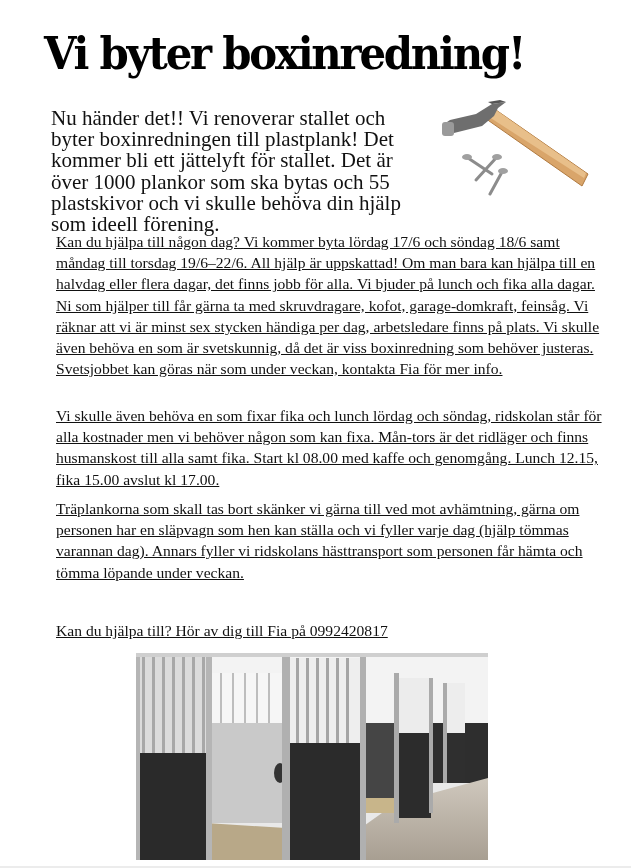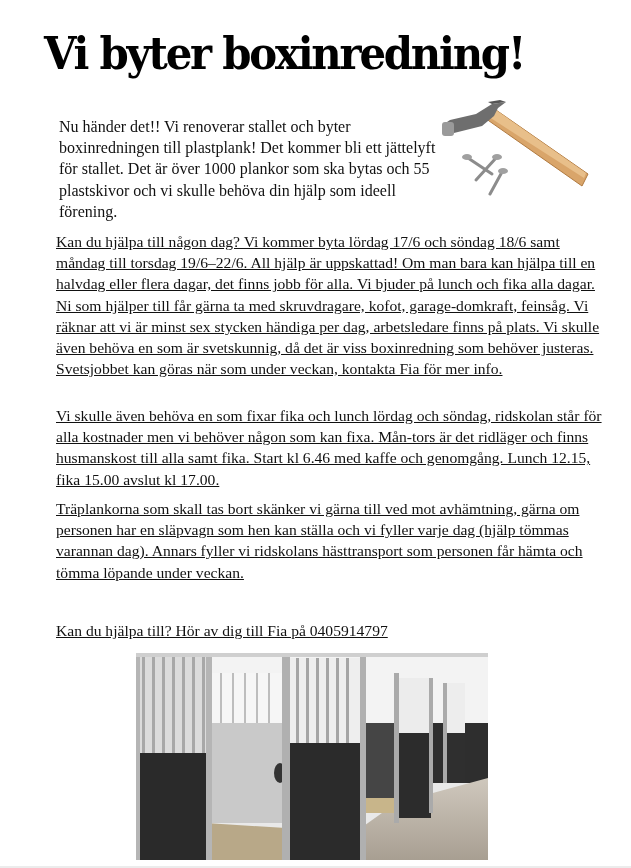--- a/index.html
+++ b/index.html
@@ -7,22 +7,22 @@
       width: 631px; height: 868px; background: #ffffff; position: relative; overflow: hidden;
       font-family: "Liberation Serif", serif; color: #111;
     }
     .title {
       position: absolute; left: 44px; top: 24px; margin: 0;
       font-family: "DejaVu Serif", serif; font-weight: bold; font-size: 45px;
       letter-spacing: -2.4px; line-height: 60px; color: #000; white-space: nowrap;
       transform: scaleX(0.93); transform-origin: left center;
     }
     .p1 {
-      position: absolute; left: 43px; top: 100px; width: 380px; margin: 16px;
-      font-size: 16px; line-height: 21.2px; text-align: left;
+      position: absolute; left: 43px; top: 100px; width: 380px; margin: 8px;
+      font-size: 21px; line-height: 21.2px; text-align: left;
     }
     .hammer { position: absolute; left: 436px; top: 94px; width: 156px; height: 102px; }
     .pc {
       position: absolute; left: 40px; width: 550px; margin: 16px;
       font-size: 15.6px; line-height: 21.2px;  text-decoration: underline;
     }
     .p2 { top: 215px; }
     .p3 { top: 389px; }
     .p4 { top: 482px; }
     .contact { top: 604px; }
@@ -54,24 +54,24 @@
     </g>
     <g fill="#a0a0a0">
       <ellipse cx="31" cy="63" rx="5" ry="3"></ellipse>
       <ellipse cx="61" cy="63" rx="5" ry="3"></ellipse>
       <ellipse cx="67" cy="77" rx="5" ry="3"></ellipse>
     </g>
   </svg>
 </div>
 
 <p class="pc p2">Kan du hjälpa till någon dag? Vi kommer byta lördag 17/6 och söndag 18/6 samt måndag till torsdag 19/6–22/6. All hjälp är uppskattad! Om man bara kan hjälpa till en halvdag eller flera dagar, det finns jobb för alla. Vi bjuder på lunch och fika alla dagar. Ni som hjälper till får gärna ta med skruvdragare, kofot, garage-domkraft, feinsåg. Vi räknar att vi är minst sex stycken händiga per dag, arbetsledare finns på plats. Vi skulle även behöva en som är svetskunnig, då det är viss boxinredning som behöver justeras. Svetsjobbet kan göras när som under veckan, kontakta Fia för mer info.</p>
-<p class="pc p3">Vi skulle även behöva en som fixar fika och lunch lördag och söndag, ridskolan står för alla kostnader men vi behöver någon som kan fixa. Mån-tors är det ridläger och finns husmanskost till alla samt fika. Start kl 6.46 med kaffe och genomgång. Lunch 12.15, fika 15.00 avslut kl 17.00.</p>
+<p class="pc p3">Vi skulle även behöva en som fixar fika och lunch lördag och söndag, ridskolan står för alla kostnader men vi behöver någon som kan fixa. Mån-tors är det ridläger och finns husmanskost till alla samt fika. Start kl 08.00 med kaffe och genomgång. Lunch 12.15, fika 15.00 avslut kl 17.00.</p>
 <p class="pc p4">Träplankorna som skall tas bort skänker vi gärna till ved mot avhämtning, gärna om personen har en släpvagn som hen kan ställa och vi fyller varje dag (hjälp tömmas varannan dag). Annars fyller vi ridskolans hästtransport som personen får hämta och tömma löpande under veckan.</p>
 
-<p class="pc contact">Kan du hjälpa till? Hör av dig till Fia på 0405914797</p>
+<p class="pc contact">Kan du hjälpa till? Hör av dig till Fia på 0992420817</p>
 
 <div class="photo">
   <svg width="352" height="207" viewBox="0 0 352 207">
     <defs>
       <linearGradient id="floor" x1="0" y1="0" x2="0" y2="1">
         <stop offset="0" stop-color="#cfc8bd"></stop>
         <stop offset="1" stop-color="#a89f92"></stop>
       </linearGradient>
     </defs>
     <rect width="352" height="207" fill="#e9e9e9"></rect>

